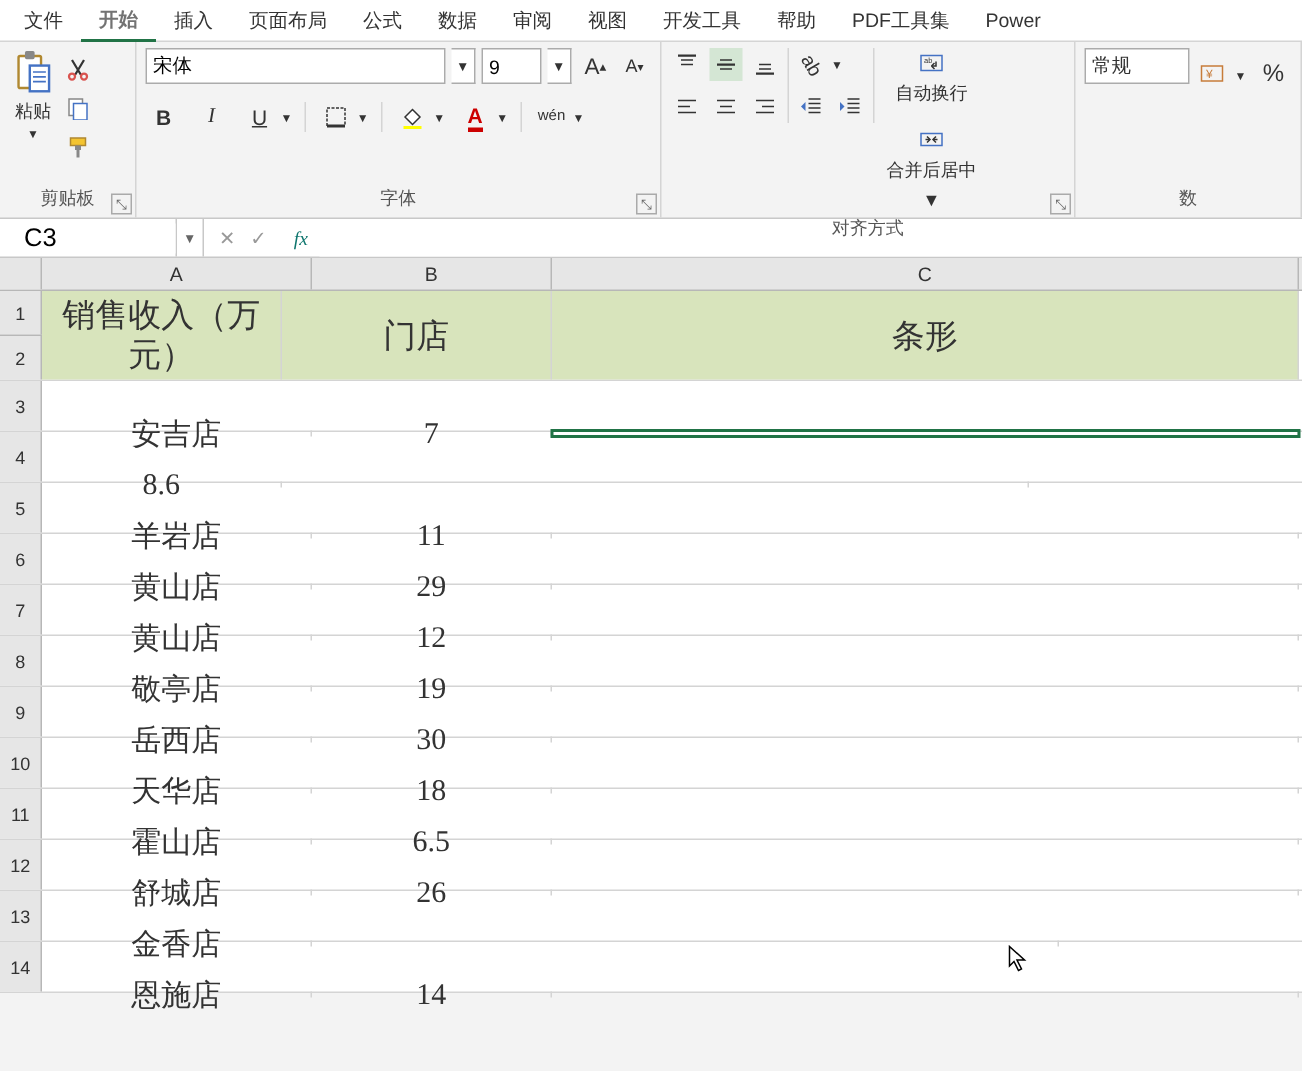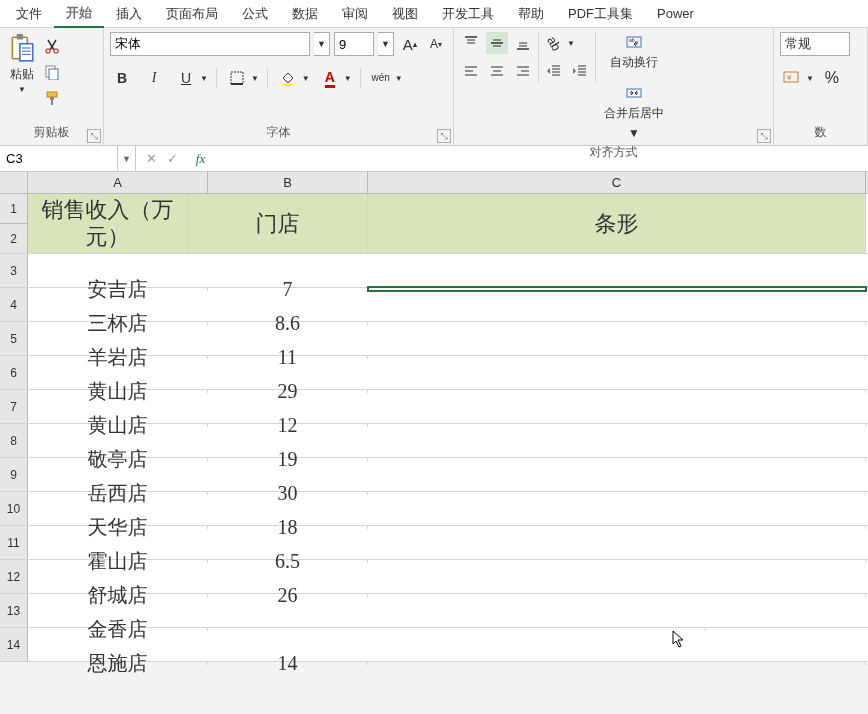--- a/index.html
+++ b/index.html
@@ -44,21 +44,21 @@
 .align-btn { width: 22px; height: 22px; display: flex; align-items: center; justify-content: center; cursor: pointer; }
 .text-btn { display: flex; align-items: center; gap: 4px; cursor: pointer; font-size: 12px; padding: 2px 4px; flex-direction: column; }
 
 
 .num-top { width: 70px; height: 24px; border: 1px solid #ababab; background: #fff; padding: 0 4px; font-size: 13px; display:flex; align-items:center;}
 .num-row { display: flex; gap: 6px; margin-top: 6px; }
 
 
 .formula-bar { display: flex; background: #fff; border-bottom: 1px solid #c8c8c8; height: 26px; align-items: stretch; }
 .name-box { width: 118px; border-right: 1px solid #c8c8c8; display: flex; align-items: center; }
-.name-box input { width: 100%; border: none; padding: 0 6px; font-size: 13px; outline: none; }
+.name-box input { width: 100%; border: none; padding: 0 6px; font-size: 17px; outline: none; margin-left: 10px; }
 .name-dd { width: 18px; display: flex; align-items: center; justify-content: center; font-size: 9px; color: #666; border-right:1px solid #c8c8c8; cursor:pointer;}
 .fx-btns { display: flex; align-items: center; gap: 10px; padding: 0 10px; color: #999; }
 .fx-btns span { cursor: pointer; }
 .fx-label { font-style: italic; font-family: serif; color: #0f766e; padding: 0 8px; display:flex; align-items:center; }
 .formula-input { flex: 1; border: none; padding: 0 6px; outline: none; }
 
 
 .grid-wrap { background: #fff; position: relative; }
 .col-headers { display: flex; background: #e6e6e6; border-bottom: 1px solid #b7b7b7; height: 22px; }
 .corner { width: 28px; border-right: 1px solid #b7b7b7; background: #e6e6e6; }
@@ -301,21 +301,21 @@
           <span>合并后居中</span>
           <span class="dd">▼</span>
         </div>
       </div>
     </div>
     <div class="group-label">对齐方式</div>
     <div class="dlg-launcher">⤡</div>
   </div>
 
   <div class="group" style="flex:1;">
-    <div class="group-body" style="flex-direction:column;">
+    <div class="group-body" style="flex-direction:row;">
       <div style="display:flex;">
         <div class="num-top">常规</div>
       </div>
       <div class="num-row">
         <div class="split-btn">
             <div class="fmt-btn">
               <svg width="18" height="16" viewBox="0 0 18 16">
                 <rect x="1" y="2" width="14" height="10" fill="none" stroke="#c77c3a"></rect>
                 <text x="4" y="10" font-size="8" fill="#c77c3a">¥</text>
               </svg>
@@ -362,21 +362,20 @@
 
   <div id="data-rows">
       <div class="row data-row">
         <div class="row-h">3</div>
         <div class="cell col-A">安吉店</div>
         <div class="cell col-B">7</div>
         <div class="cell col-C selected-cell"></div>
       </div>
       <div class="row data-row">
         <div class="row-h">4</div>
-        <div class="cell col-A">三杯店</div>
         <div class="cell col-B">8.6</div>
         <div class="cell col-C"></div>
       </div>
       <div class="row data-row">
         <div class="row-h">5</div>
         <div class="cell col-A">羊岩店</div>
         <div class="cell col-B">11</div>
         <div class="cell col-C"></div>
       </div>
       <div class="row data-row">

